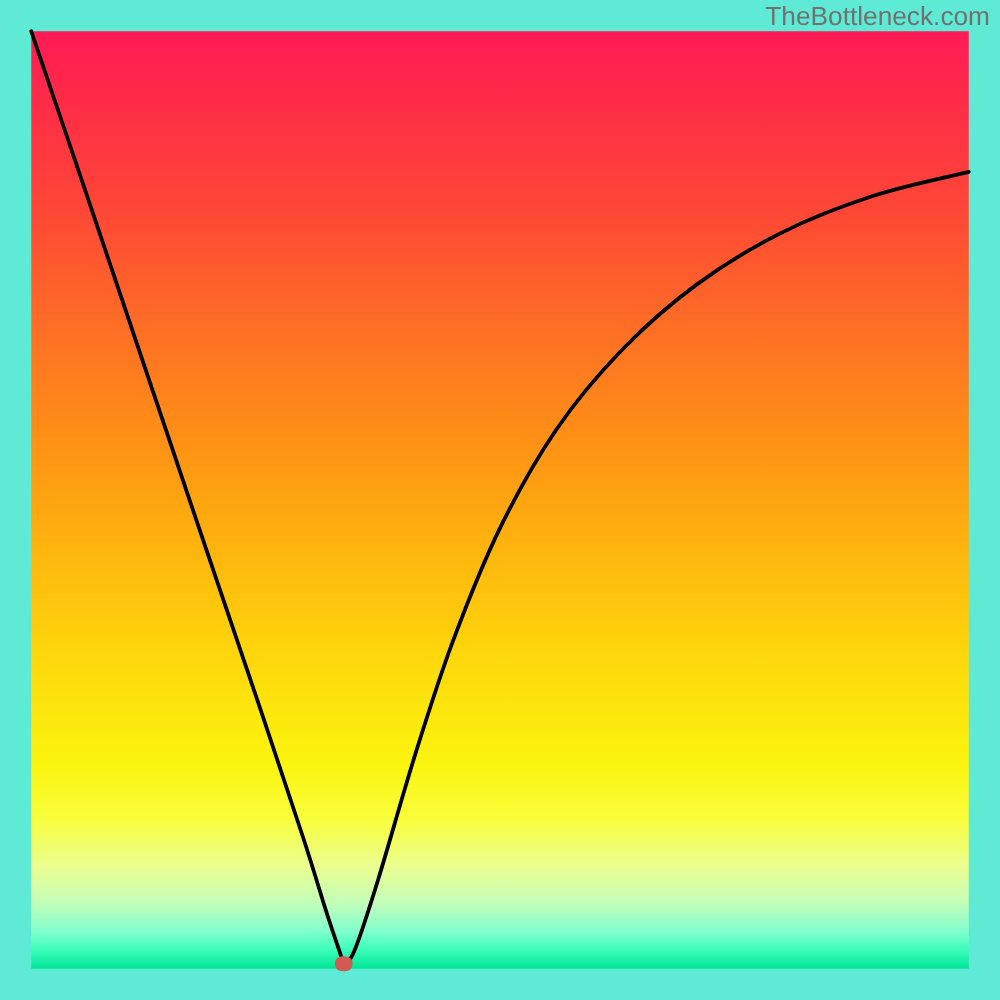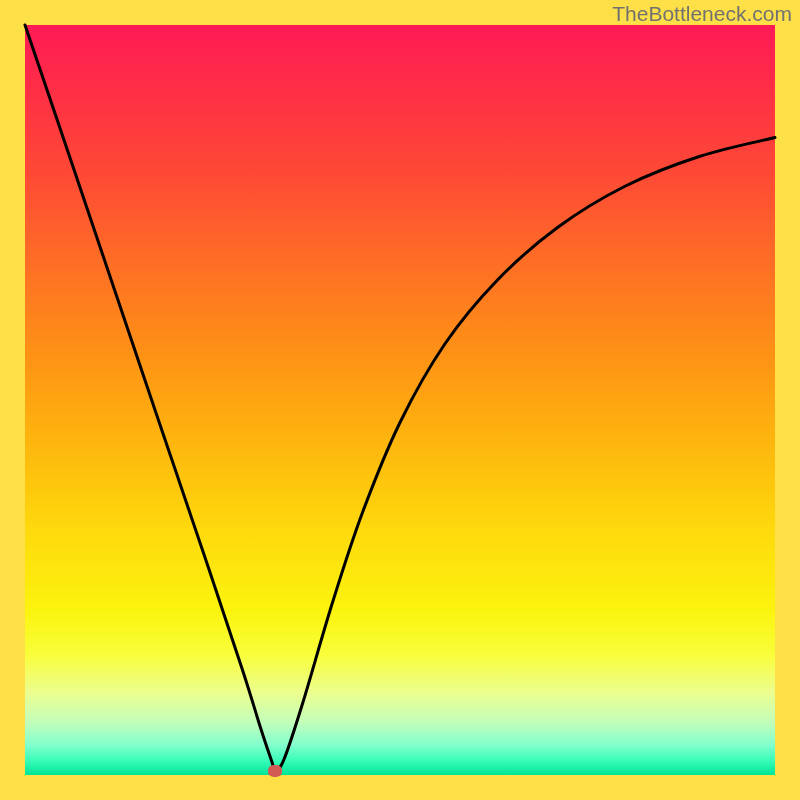--- a/index.html
+++ b/index.html
@@ -7,21 +7,21 @@
     padding: 0;
     width: 800px;
     height: 800px;
     background: #000;
     overflow: hidden;
     font-family: Arial, Helvetica, sans-serif;
   }
   .frame {
     position: absolute;
     inset: 0;
-    background: #fde047;
+    background: #5eead4;
   }
   .plot-area {
     position: absolute;
     left: 25px;
     top: 25px;
     width: 750px;
     height: 750px;
     
     background: linear-gradient(
       to bottom,

